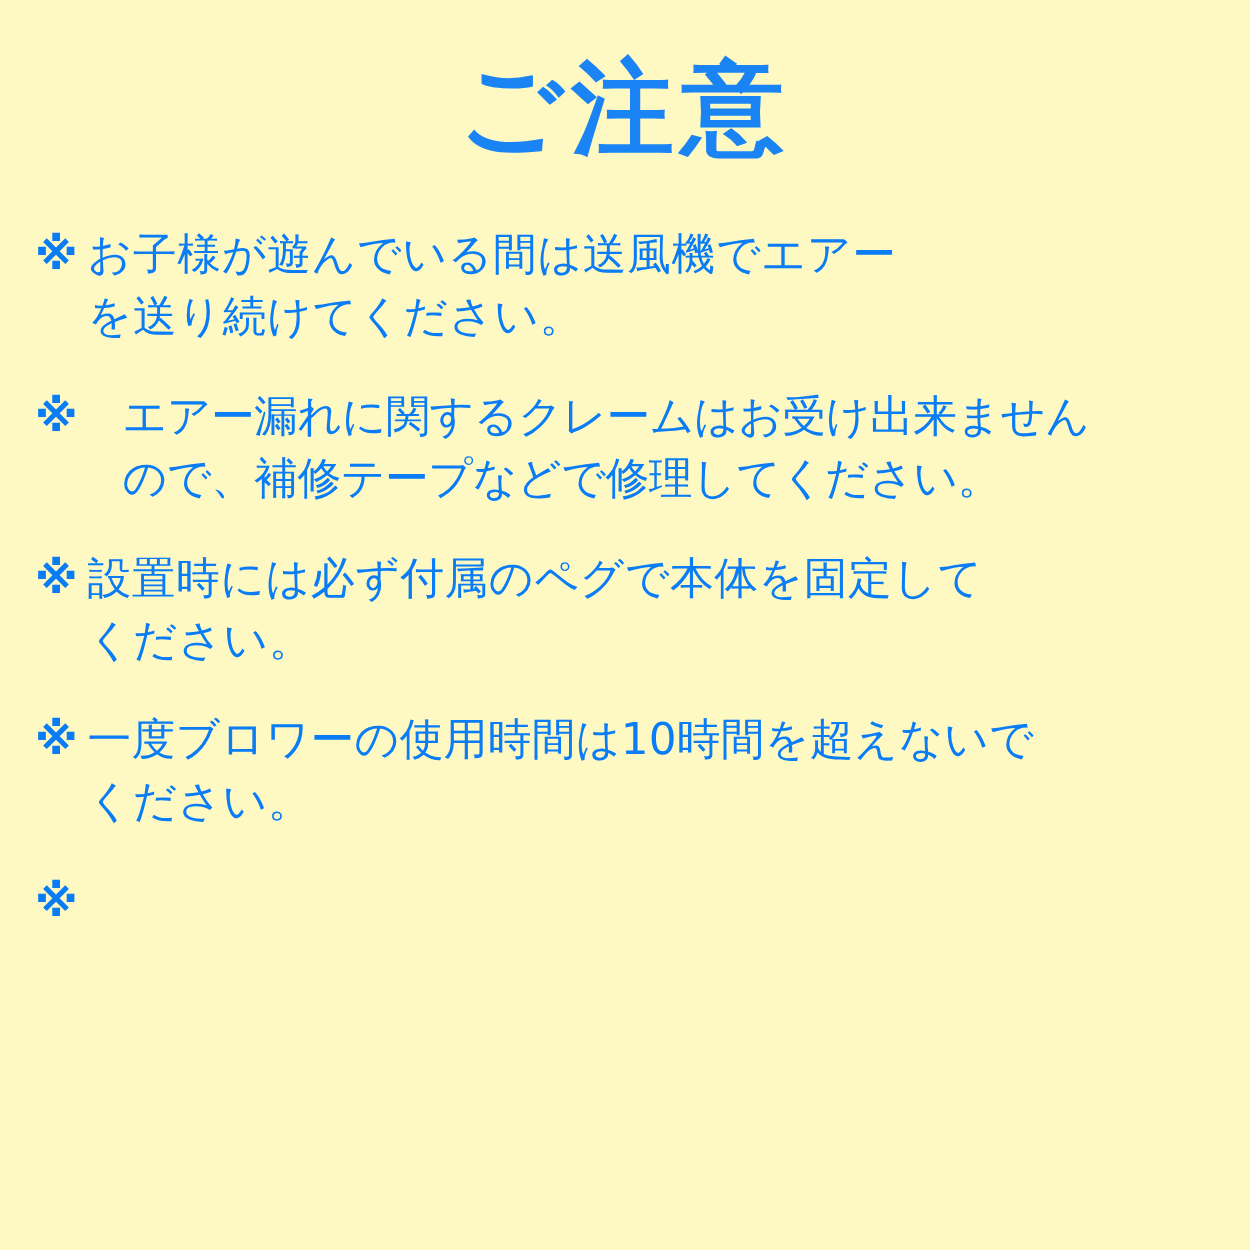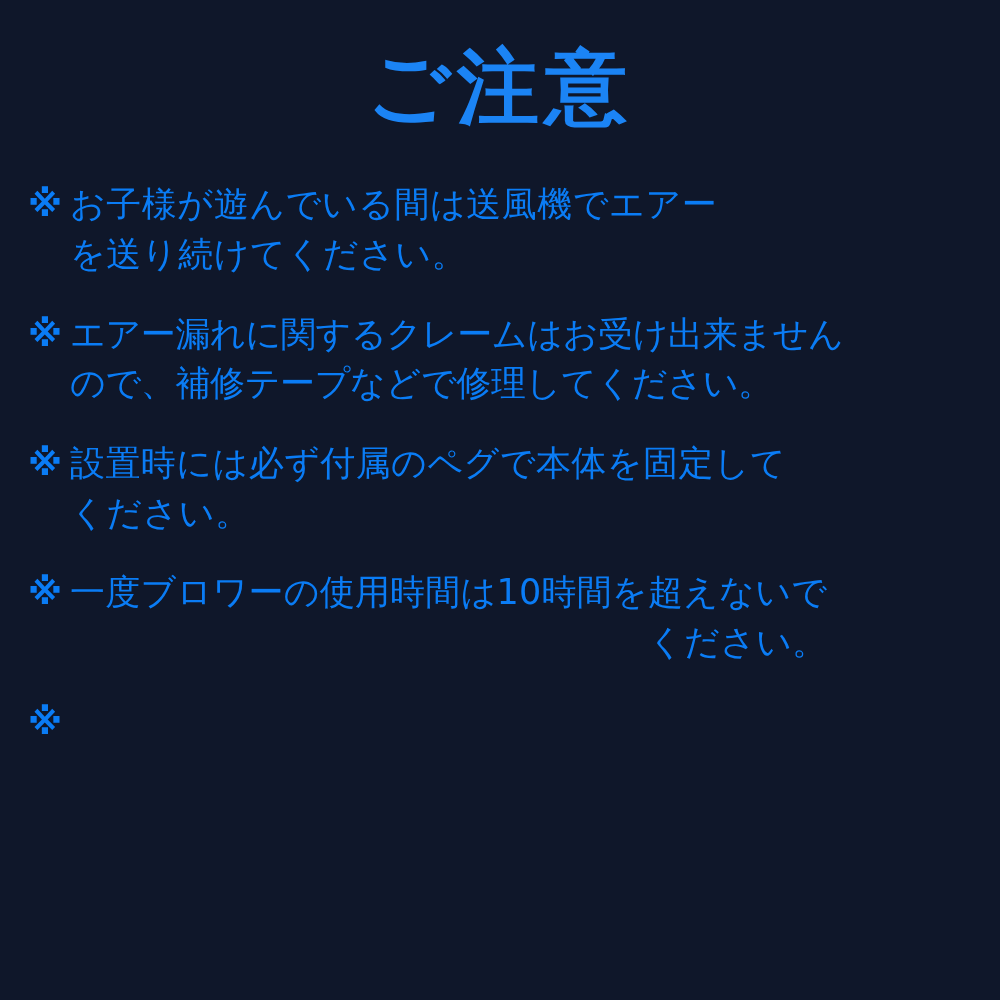--- a/index.html
+++ b/index.html
@@ -10,21 +10,21 @@
     width: 1000px;
     height: 1000px;
     background: #e9f7f7;
     font-family: "DejaVu Sans", "Liberation Sans", sans-serif;
     overflow: hidden;
   }
   .page {
     width: 1000px;
     height: 1000px;
     box-sizing: border-box;
-    background: #0f172a;
+    background: #fef9c3;
     position: relative;
   }
   .title {
     text-align: center;
     color: #1b84f5;
     font-size: 82px;
     font-weight: bold;
     letter-spacing: 6px;
     padding-top: 42px;
     line-height: 1.1;
@@ -50,23 +50,23 @@
   }
   .note-text {
     font-size: 35px;
     line-height: 1.42;
     font-weight: normal;
     color: #0a7cf5;
     white-space: pre-line;
     letter-spacing: 0px;
   }
   .note.n1 .note-text { letter-spacing: 0.5px; }
-  .note.n2 .note-text { letter-spacing: -0.4px; }
+  .note.n2 .note-text { letter-spacing: -0.4px; margin-left: 28px; }
   .note.n3 .note-text { letter-spacing: 0.4px; }
-  .note.n4 .note-text { letter-spacing: 0.2px; text-align: right; }
+  .note.n4 .note-text { letter-spacing: 0.2px; }
   .note.n5 .note-text { letter-spacing: -0.2px; }
 </style>
 </head>
 <body>
 
 <div class="page">
 
   <div class="title">ご注意</div>
 
   <div class="notes">

